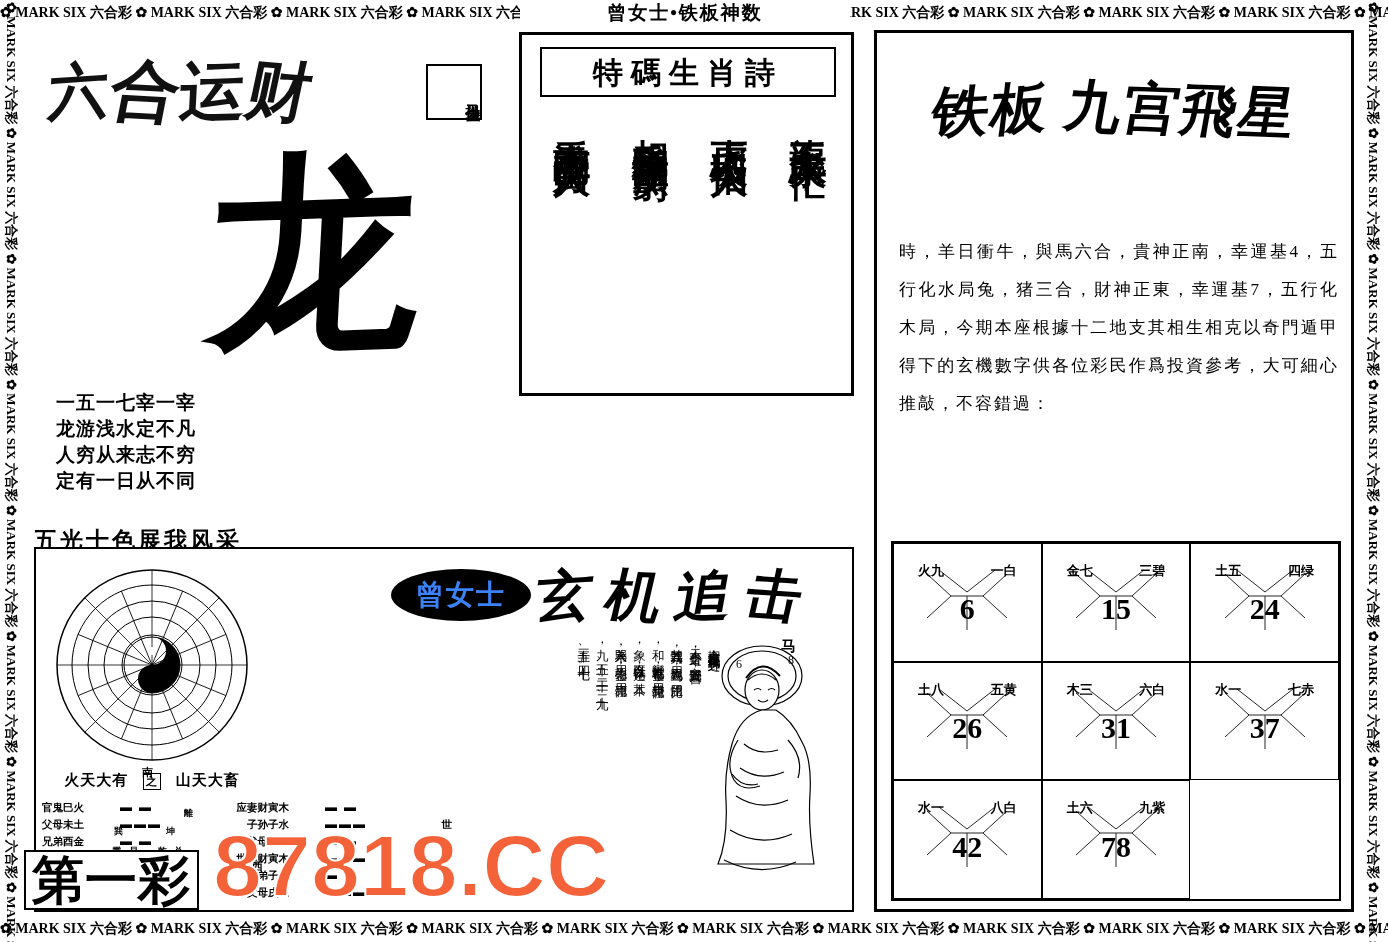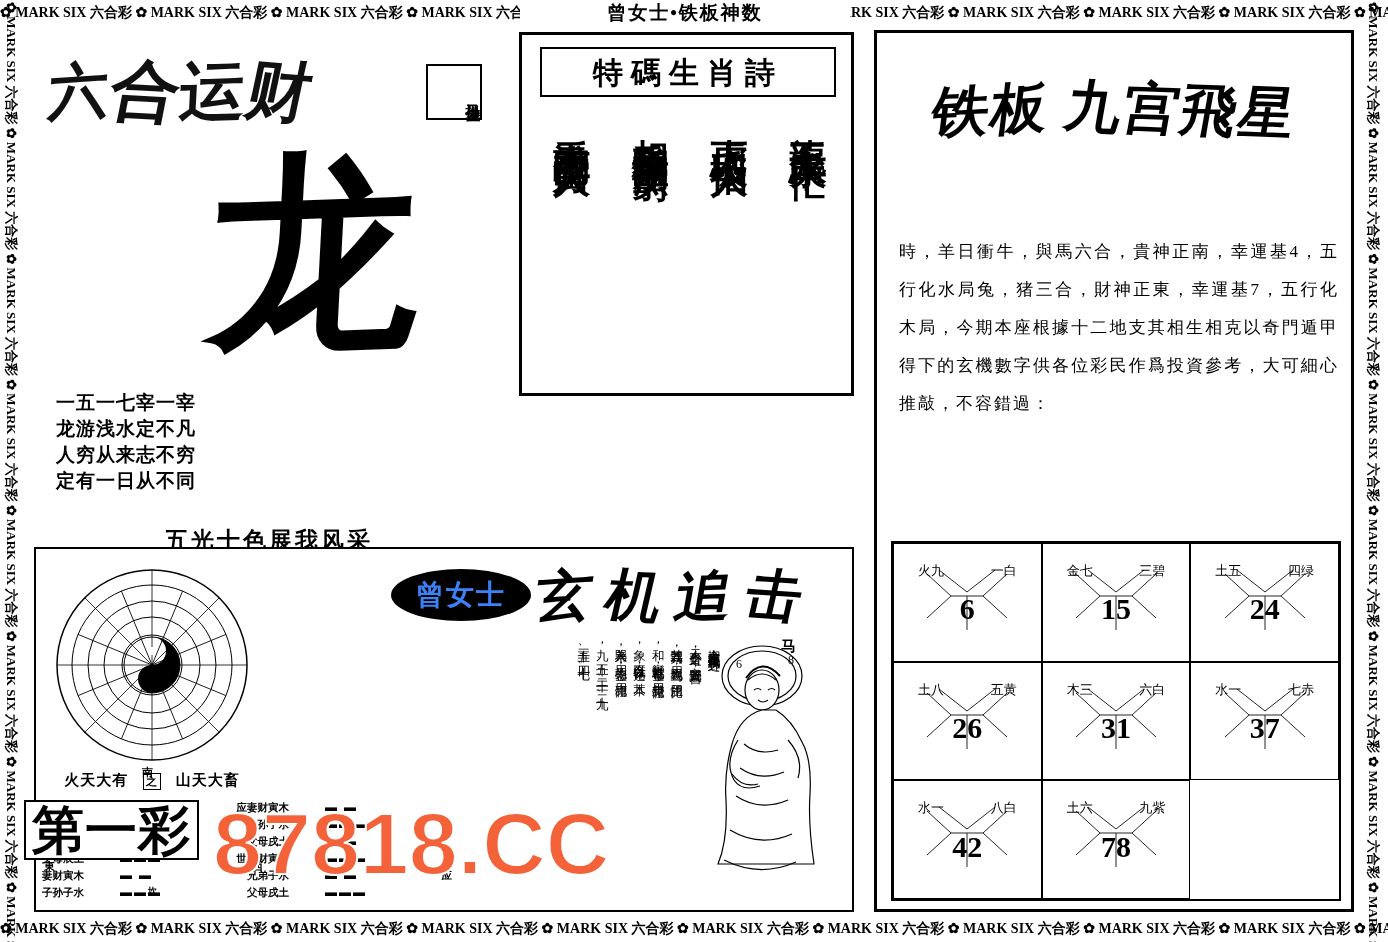--- a/index.html
+++ b/index.html
@@ -84,21 +84,21 @@
   .couplets {
     position:absolute; left:22px; top:360px; width:430px;
     display:flex; justify-content:space-between;
     font-size:19px; line-height:26px; font-weight:bold;
     letter-spacing:1px;
   }
   .couplets .col { width:200px; }
   .couplets .col.right { text-align:left; }
 
   .tagline {
-    position:absolute; left:0; top:495px; width:470px; text-align:center;
+    position:absolute; left:0; top:495px; width:470px; 
     font-size:23px; font-weight:bold; letter-spacing:3px;
   }
 
   
   .poem-panel {
     left:519px; top:32px; width:335px; height:364px;
     border:3px solid #000;
   }
   .poem-head {
     position:absolute; left:18px; top:12px; width:296px; height:50px;
@@ -142,21 +142,21 @@
     display:grid; grid-template-columns:repeat(3,1fr); grid-template-rows:repeat(3,1fr);
     border:2px solid #000;
   }
   .cell {
     position:relative; border:1px solid #000;
     display:flex; flex-direction:column; align-items:center; justify-content:center;
   }
   .cell .labels {
     position:absolute; top:18px; left:0; width:100%;
     display:flex; justify-content:space-between; padding:0 24px;
-    font-size:13px; font-weight:normal;
+    font-size:13px; font-weight:bold;
   }
   .cell .labels .lb { letter-spacing:0px; }
   .cell .num { font-size:30px; font-weight:bold; margin-top:14px; }
   .cell .star {
     position:absolute; left:50%; top:22px; transform:translateX(-50%);
     width:92px; height:72px; opacity:.85;
   }
 
   
   .bottom-left {
@@ -214,21 +214,21 @@
   .figure {
     position:absolute; left:660px; top:85px; width:160px; height:275px;
   }
   .fig-label-ma {
     position:absolute; left:745px; top:88px; font-size:15px; font-weight:bold;
   }
 
   
   .watermark {
     position:absolute; left:24px; top:800px; width:870px; height:110px;
-    display:flex; align-items:flex-start; z-index:40;
+    display:flex; align-items:flex-end; z-index:40;
     pointer-events:none;
   }
   .wm-box {
     background:#fff; border:2px solid #000; color:#000;
     font-size:52px; font-weight:bold; padding:0 6px;
     height:60px; line-height:56px; letter-spacing:1px;
     font-family:"Liberation Sans", sans-serif;
   }
   .wm-num {
     color:#f4623a; font-size:88px; font-weight:bold; margin-left:14px;

